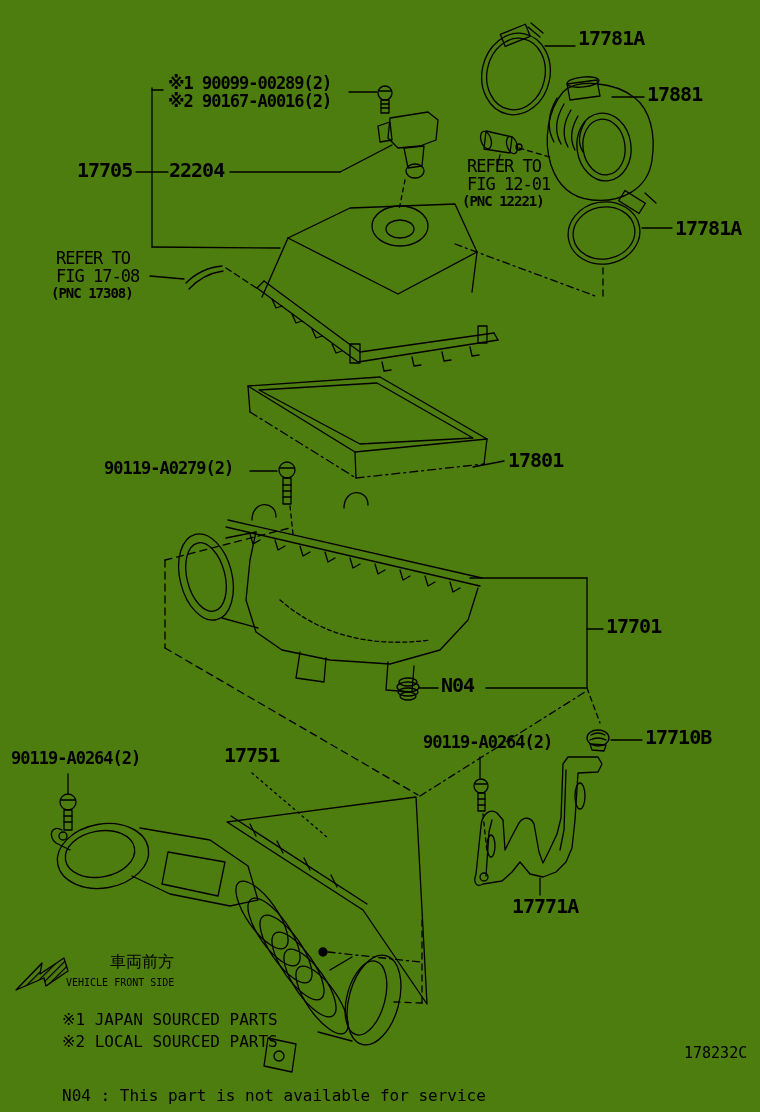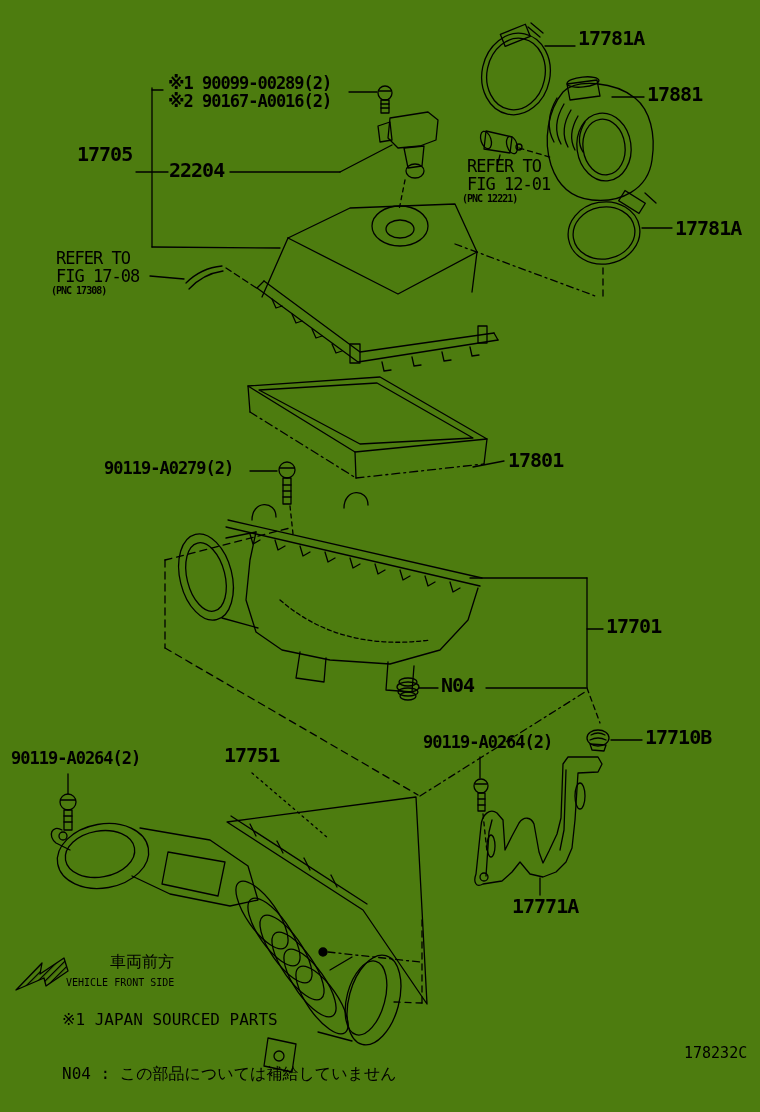--- a/index.html
+++ b/index.html
@@ -3,21 +3,21 @@
 <meta charset="utf-8">
 <style>
   html,body{margin:0;padding:0;background:#fff;}
   #canvas{position:relative;width:760px;height:1112px;background:#4d7c0f;overflow:hidden;
           font-family:"DejaVu Sans Mono","DejaVu Sans",monospace;color:#000;}
   #art{position:absolute;left:0;top:0;}
   .lbl{position:absolute;white-space:pre;line-height:1.05;}
   .part{font-size:20px;font-weight:bold;letter-spacing:-1px;}
   .bolt{font-size:17px;font-weight:bold;letter-spacing:-1px;}
   .refer{font-size:17px;font-weight:normal;letter-spacing:-1px;}
-  .pnc{font-size:10px;font-weight:bold;letter-spacing:-1px;}
+  .pnc{font-size:14px;font-weight:bold;letter-spacing:-1px;}
   .note{font-size:16px;font-weight:normal;letter-spacing:0px;padding-left:44px;}
   .small{font-size:10px;font-weight:normal;}
   .code{font-size:15px;font-weight:normal;}
 </style>
 </head>
 <body>
 
 <div id="canvas">
 
   <svg id="art" width="760" height="1112" viewBox="0 0 760 1112" fill="none" stroke="#000" stroke-width="1.3" stroke-linecap="round" stroke-linejoin="round">
@@ -256,21 +256,21 @@
 
     <g>
       <path d="M16,990 L42,963 L40,974 L64,958 L68,971 L46,986 L44,978 Z" fill="url(#hatch)" stroke="#000"></path>
     </g>
   </svg>
 
   <div class="lbl part" style="left:578px;top:28px;">17781A</div>
   <div class="lbl part" style="left:647px;top:84px;">17881</div>
   <div class="lbl bolt" style="left:168px;top:75px;">※1 90099-00289(2)</div>
   <div class="lbl bolt" style="left:168px;top:93px;">※2 90167-A0016(2)</div>
-  <div class="lbl part" style="left:77px;top:144px;">17705</div>
+  <div class="lbl part" style="left:77px;top:160px;">17705</div>
   <div class="lbl part" style="left:169px;top:160px;">22204</div>
   <div class="lbl refer" style="left:467px;top:158px;">REFER TO</div>
   <div class="lbl refer" style="left:467px;top:176px;">FIG 12-01</div>
   <div class="lbl pnc" style="left:462px;top:194px;">(PNC 12221)</div>
   <div class="lbl part" style="left:675px;top:218px;">17781A</div>
   <div class="lbl refer" style="left:56px;top:250px;">REFER TO</div>
   <div class="lbl refer" style="left:56px;top:268px;">FIG 17-08</div>
   <div class="lbl pnc" style="left:51px;top:286px;">(PNC 17308)</div>
   <div class="lbl part" style="left:508px;top:450px;">17801</div>
   <div class="lbl bolt" style="left:104px;top:460px;">90119-A0279(2)</div>
@@ -278,15 +278,16 @@
   <div class="lbl part" style="left:441px;top:675px;">N04</div>
   <div class="lbl bolt" style="left:11px;top:750px;">90119-A0264(2)</div>
   <div class="lbl part" style="left:224px;top:745px;">17751</div>
   <div class="lbl bolt" style="left:423px;top:734px;">90119-A0264(2)</div>
   <div class="lbl part" style="left:645px;top:727px;">17710B</div>
   <div class="lbl part" style="left:512px;top:896px;">17771A</div>
 
   <div class="lbl note" style="left:66px;top:954px;">車両前方</div>
   <div class="lbl small" style="left:66px;top:978px;">VEHICLE FRONT SIDE</div>
   <div class="lbl note" style="left:18px;top:1012px;">※1 JAPAN SOURCED PARTS</div>
-  <div class="lbl note" style="left:18px;top:1066px;">N04 : この部品については補給していません</div>
+  <div class="lbl note" style="left:18px;top:1034px;">※2 LOCAL SOURCED PARTS</div>
+  <div class="lbl note" style="left:18px;top:1088px;">N04 : This part is not available for service</div>
   <div class="lbl code" style="left:684px;top:1046px;">178232C</div>
 </div>
 
 </body></html>

